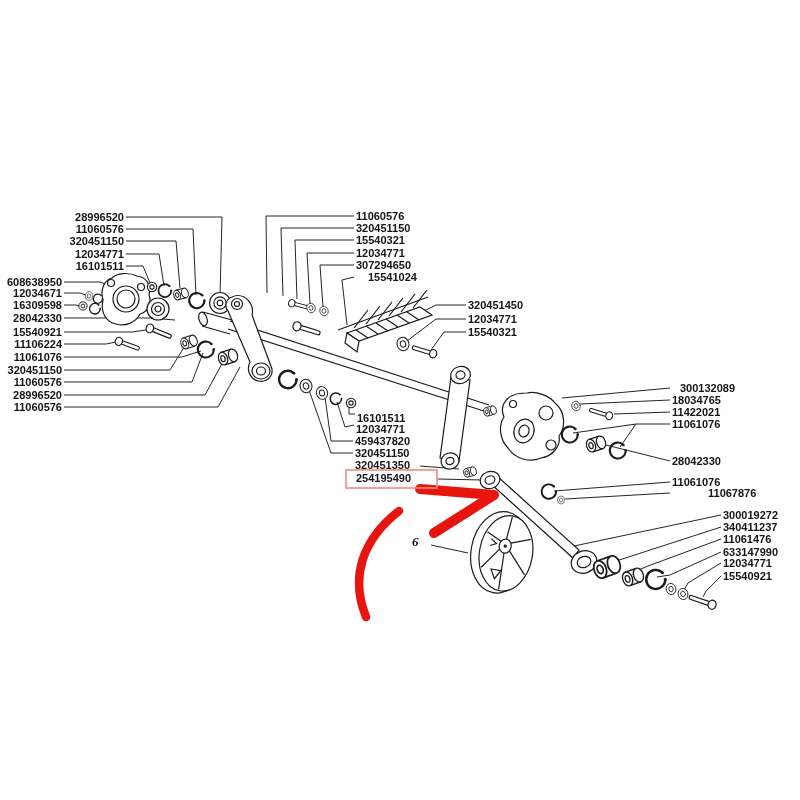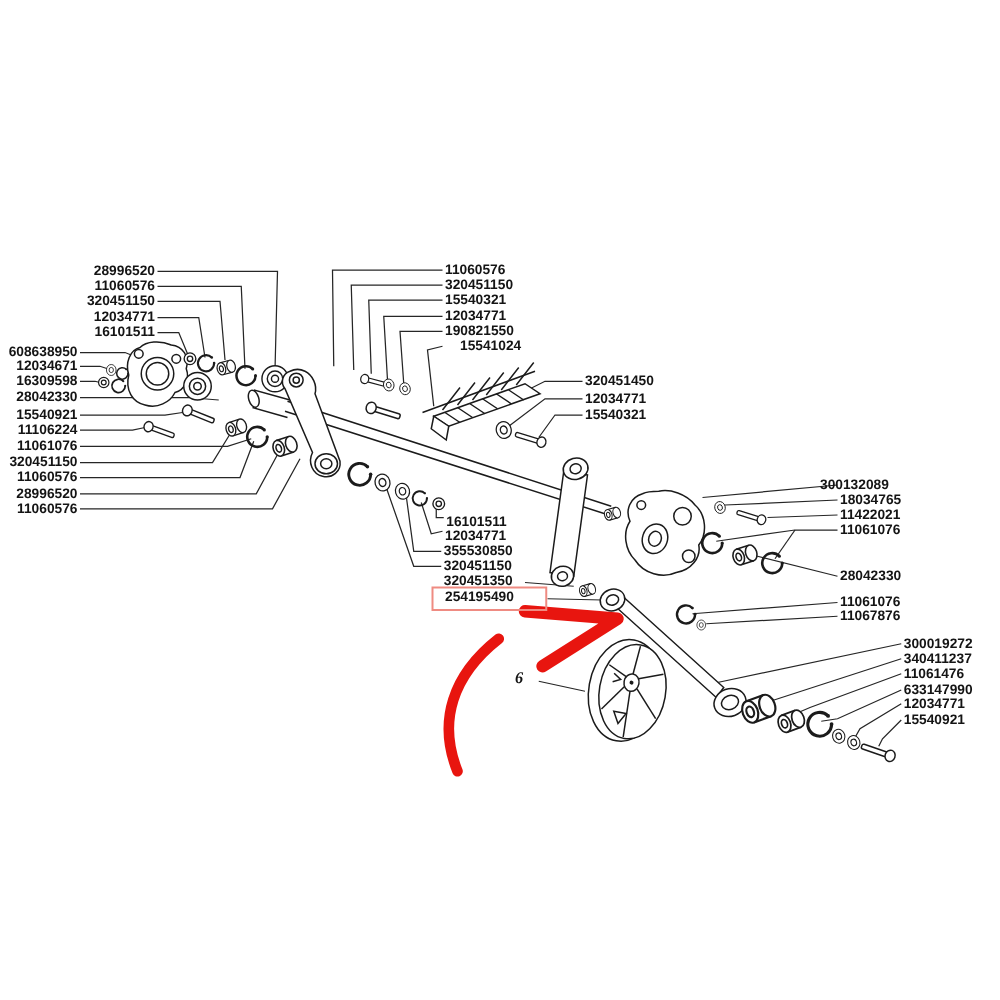--- a/index.html
+++ b/index.html
@@ -259,38 +259,38 @@
 <div class="lbl ra" style="right:738px;top:351px">11061076</div>
 <div class="lbl ra" style="right:738px;top:364px">320451150</div>
 <div class="lbl ra" style="right:738px;top:376px">11060576</div>
 <div class="lbl ra" style="right:738px;top:389px">28996520</div>
 <div class="lbl ra" style="right:738px;top:401px">11060576</div>
 
 <div class="lbl" style="left:356px;top:210px">11060576</div>
 <div class="lbl" style="left:356px;top:222px">320451150</div>
 <div class="lbl" style="left:356px;top:234px">15540321</div>
 <div class="lbl" style="left:356px;top:247px">12034771</div>
-<div class="lbl" style="left:356px;top:259px">190821550</div>
+<div class="lbl" style="left:356px;top:259px">307294650</div>
 <div class="lbl" style="left:368px;top:271px">15541024</div>
 
 <div class="lbl" style="left:468px;top:299px">320451450</div>
 <div class="lbl" style="left:468px;top:313px">12034771</div>
 <div class="lbl" style="left:468px;top:326px">15540321</div>
 
-<div class="lbl" style="left:656px;top:382px">300132089</div>
+<div class="lbl" style="left:680px;top:382px">300132089</div>
 <div class="lbl" style="left:672px;top:394px">18034765</div>
 <div class="lbl" style="left:672px;top:406px">11422021</div>
 <div class="lbl" style="left:672px;top:418px">11061076</div>
 <div class="lbl" style="left:672px;top:455px">28042330</div>
 <div class="lbl" style="left:672px;top:476px">11061076</div>
-<div class="lbl" style="left:672px;top:487px">11067876</div>
+<div class="lbl" style="left:708px;top:487px">11067876</div>
 
 <div class="lbl" style="left:357px;top:412px">16101511</div>
 <div class="lbl" style="left:356px;top:423px">12034771</div>
-<div class="lbl" style="left:355px;top:435px">355530850</div>
+<div class="lbl" style="left:355px;top:435px">459437820</div>
 <div class="lbl" style="left:355px;top:447px">320451150</div>
 <div class="lbl" style="left:355px;top:459px">320451350</div>
 <div class="lbl" style="left:356px;top:472px">254195490</div>
 
 <div class="lbl" style="left:723px;top:509px">300019272</div>
 <div class="lbl" style="left:723px;top:521px">340411237</div>
 <div class="lbl" style="left:723px;top:533px">11061476</div>
 <div class="lbl" style="left:723px;top:546px">633147990</div>
 <div class="lbl" style="left:723px;top:557px">12034771</div>
 <div class="lbl" style="left:723px;top:570px">15540921</div>

